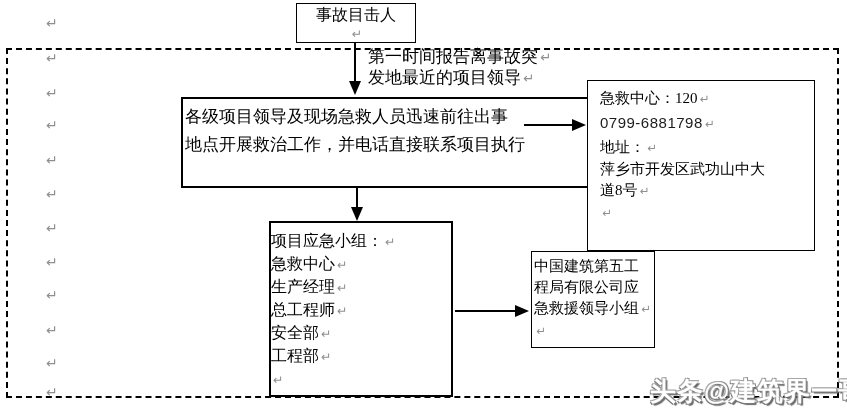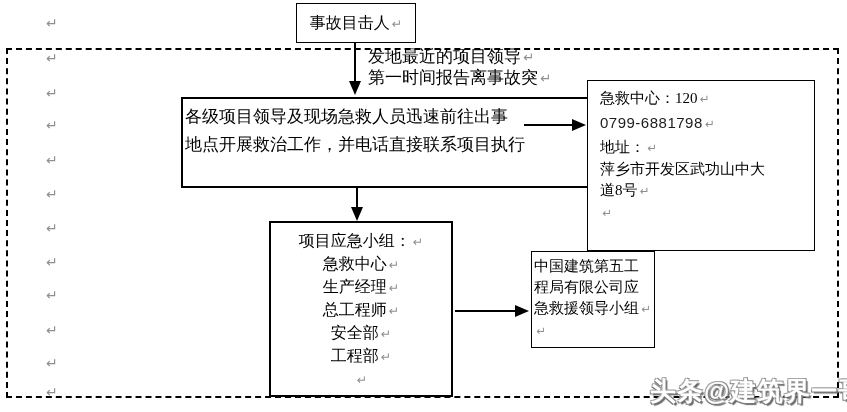--- a/index.html
+++ b/index.html
@@ -5,30 +5,30 @@
   html,body{margin:0;padding:0;background:#fff;}
   .canvas{
     position:relative;width:847px;height:412px;background:#ffffff;overflow:hidden;
     font-family:"Liberation Serif",serif;color:#000;
   }
   .canvas *{box-sizing:border-box;}
   
   .box{position:absolute;background:#fff;border:2px solid #000;}
   .box div{white-space:nowrap;}
   .witness{left:296px;top:3px;width:120px;height:40px;border-width:1.5px;
-           display:flex;align-items:center;justify-content:center;font-size:16px;}
+           display:flex;align-items:center;justify-content:center;font-size:16px;flex-direction:column;}
   .response{left:181px;top:97px;width:409px;height:91px;padding:4px 0 0 2px;
             font-size:17px;line-height:28px;}
   .hospital{left:587px;top:80px;width:228px;height:171px;border-width:1.5px;
             padding:7px 0 0 12px;font-size:15px;}
   .hospital .hline{line-height:21px;}
   .phone-line{font-family:"Liberation Sans",sans-serif;font-size:15px;line-height:26px;
               letter-spacing:.5px;color:#1c1c1c;}
   .team{left:269px;top:221px;width:184px;height:176px;padding-top:7px;
-        text-align:center;font-size:16px;line-height:22px;}
+        text-align:left;font-size:16px;line-height:22px;}
   .leader{left:531px;top:251px;width:124px;height:97px;border-width:1.5px;
           padding:4px 0 0 2px;font-size:15px;line-height:21px;}
   
   .frame{position:absolute;left:6px;top:48px;width:833px;height:350px;
          border:2px dashed #000;background:transparent;}
   
   .note{position:absolute;left:368px;top:47px;font-size:17px;line-height:20px;white-space:nowrap;}
   
   .pm{color:#8f8f8f;font-size:.78em;margin-left:2px;font-family:"DejaVu Sans",sans-serif;}
   .pcol{position:absolute;left:46px;color:#8f8f8f;font-size:14px;
@@ -61,22 +61,22 @@
   <div class="pcol" style="top:323px">↵</div>
   <div class="pcol" style="top:356px">↵</div>
   <div class="pcol" style="top:385px">↵</div>
 
   <div class="box witness">
     <span>事故目击人</span>
       <span class="pm">↵</span>
   </div>
 
   <div class="note">
+    <div><span>第一时间报告离事故突</span><span class="pm">↵</span></div>
     <div><span>发地最近的项目领导</span><span class="pm">↵</span></div>
-    <div><span>第一时间报告离事故突</span><span class="pm">↵</span></div>
   </div>
 
   <div class="box response">
     <div>各级项目领导及现场急救人员迅速前往出事</div>
     <div>地点开展救治工作，并电话直接联系项目执行</div>
   </div>
 
   <div class="box hospital">
     <div class="hline"><span>急救中心：120</span><span class="pm">↵</span></div>
     <div class="phone-line"><span>0799-6881798</span><span class="pm">↵</span></div>

